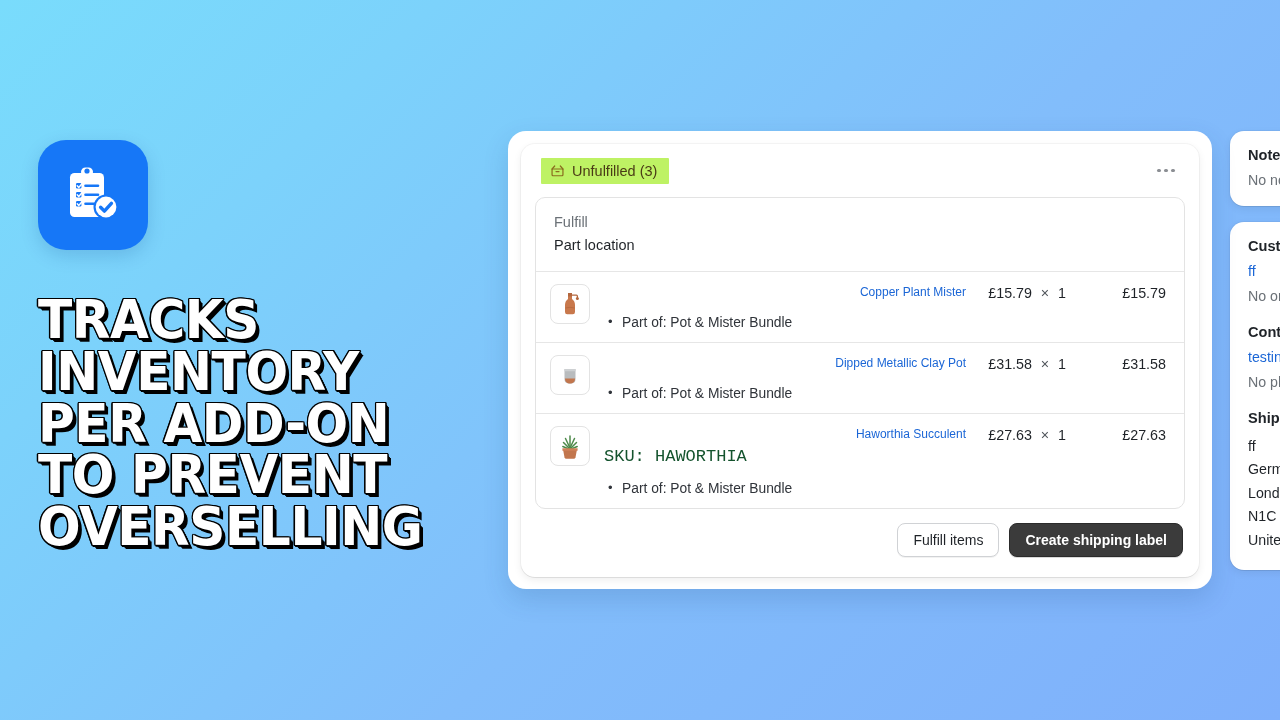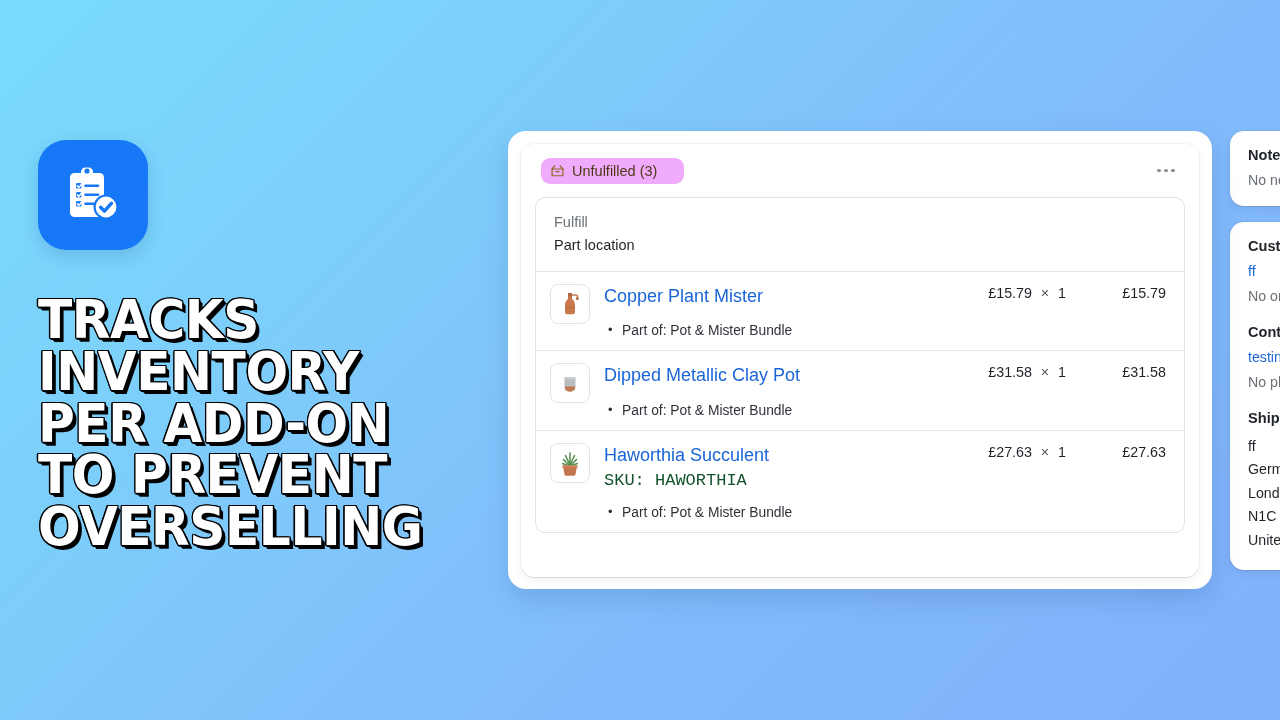--- a/index.html
+++ b/index.html
@@ -62,22 +62,22 @@
     box-shadow:0 1px 0 rgba(0,0,0,.06), 0 0 0 1px rgba(0,0,0,.035), 0 3px 8px rgba(0,0,0,.07);
     overflow:hidden;
   }
 
   .card-head {
     height:53px; padding:0 18px 0 20px;
     display:flex; align-items:center; justify-content:space-between;
   }
   .badge {
     display:inline-flex; align-items:center; gap:7px;
-    background:#f0abfc; color:#4a3b16;
-    border-radius:9px; padding:5px 27px 5px 9px;
+    background:#bef264; color:#4a3b16;
+    border-radius:1px; padding:5px 12px 5px 9px;
     font-size:14.5px;
   }
   .badge svg { width:15px; height:15px; display:block; }
   .dots { display:flex; gap:3.5px; padding:8px 6px; cursor:pointer; }
   .dots i { width:3.6px; height:3.6px; border-radius:50%; background:#8c8f94; display:block; }
 
   .panel {
     margin:0 14px; border:1px solid #e3e3e3; border-radius:10px;
     overflow:hidden;
   }
@@ -92,21 +92,21 @@
   .thumb {
     width:40px; height:40px; flex:0 0 40px;
     border:1px solid #e3e3e3; border-radius:8px;
     background:#fff; margin-right:14px;
     display:flex; align-items:center; justify-content:center;
     overflow:hidden;
   }
   .thumb svg { width:32px; height:32px; display:block; }
   .item-main { flex:1 1 auto; min-width:0; }
   .item-title {
-    font-size:18px; color:#1b66d6; line-height:1.35; cursor:pointer;
+    font-size:12px; color:#1b66d6; line-height:1.35; cursor:pointer;text-align:right;
   }
   .item-sku { font-size:17px; color:#14532d; margin-top:4px;font-family:Liberation Mono, monospace; }
   .item-note {
     font-size:13.8px; color:#30343a; margin-top:15px;
     padding-left:18px; position:relative;
   }
   .item-note::before {
     content:"•"; position:absolute; left:4px; top:-1px; font-size:13px; color:#30343a;
   }
   .price-cell {
@@ -325,16 +325,20 @@
           <div class="price-cell">
             <span class="unit">£27.63</span>
             <span class="times">×</span>
             <span class="qty">1</span>
             <span class="total">£27.63</span>
           </div>
         </div>
 
       </div>
 
+      <div class="card-foot">
+        <button class="btn btn-plain">Fulfill items</button>
+        <button class="btn btn-primary">Create shipping label</button>
+      </div>
 
     </div>
   </div>
 </div>
 
 </body></html>

